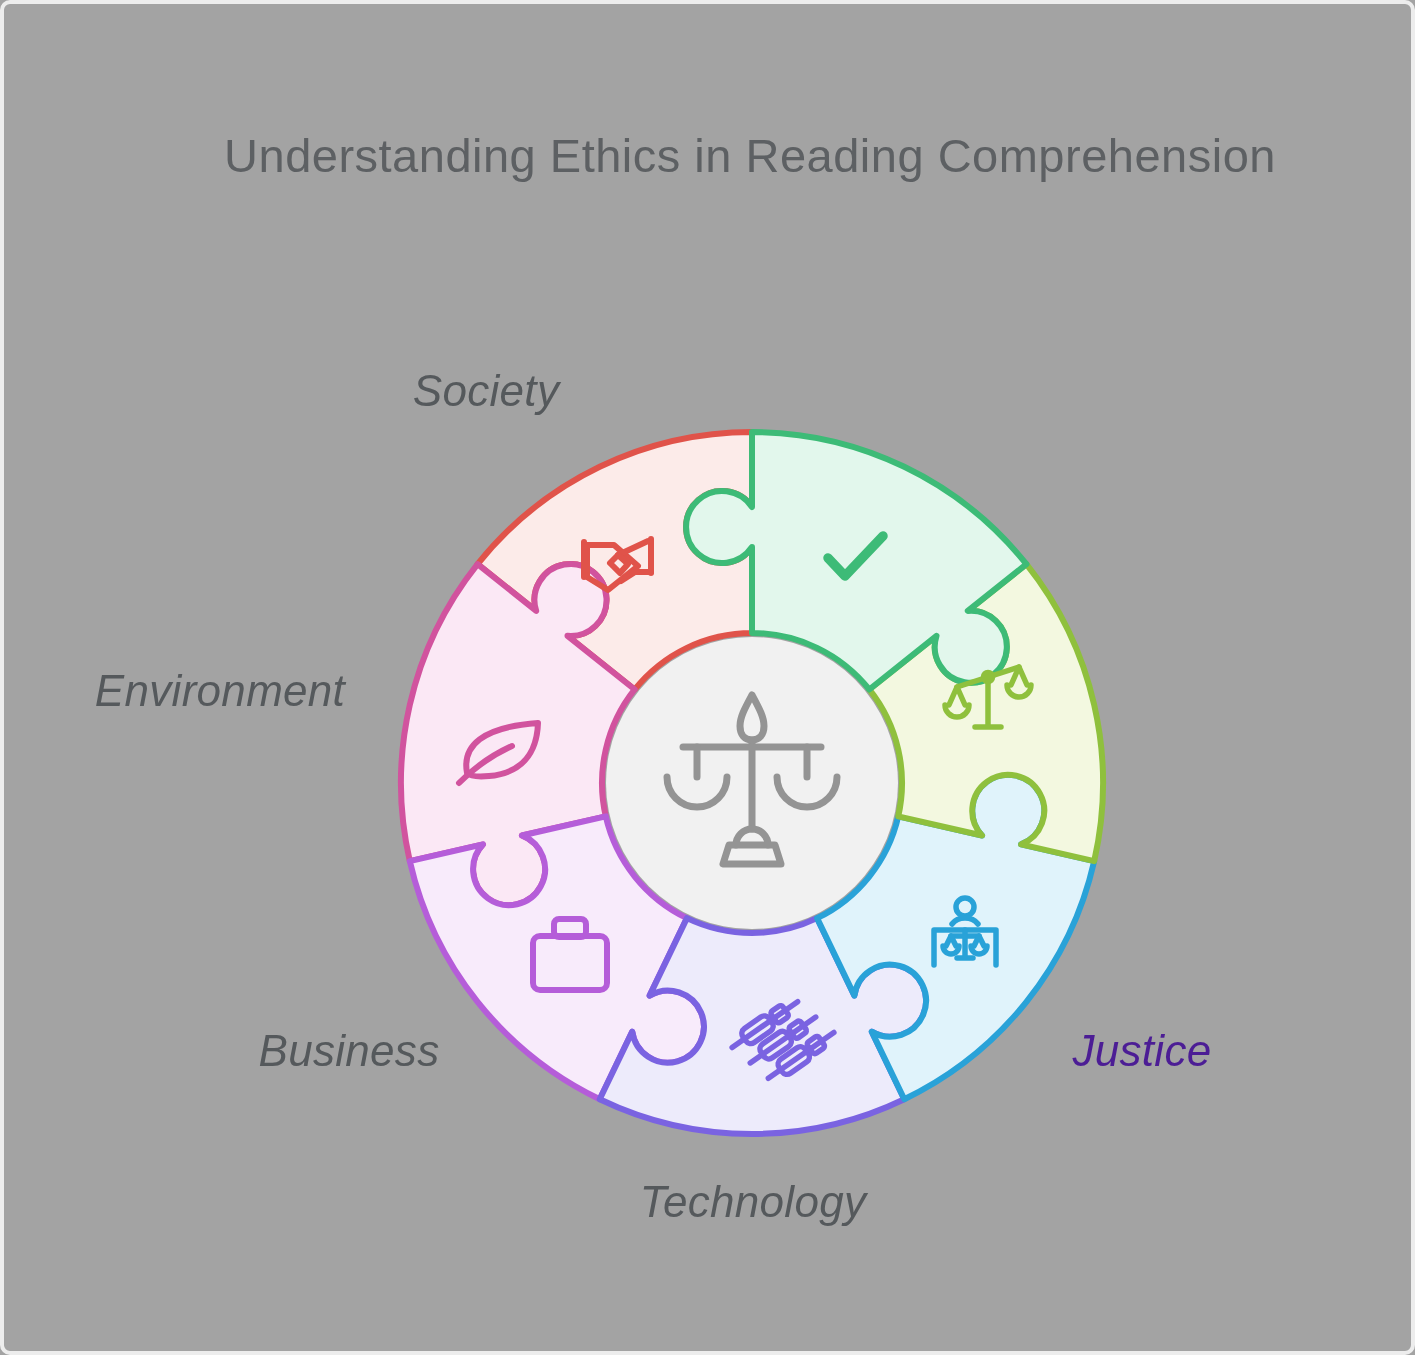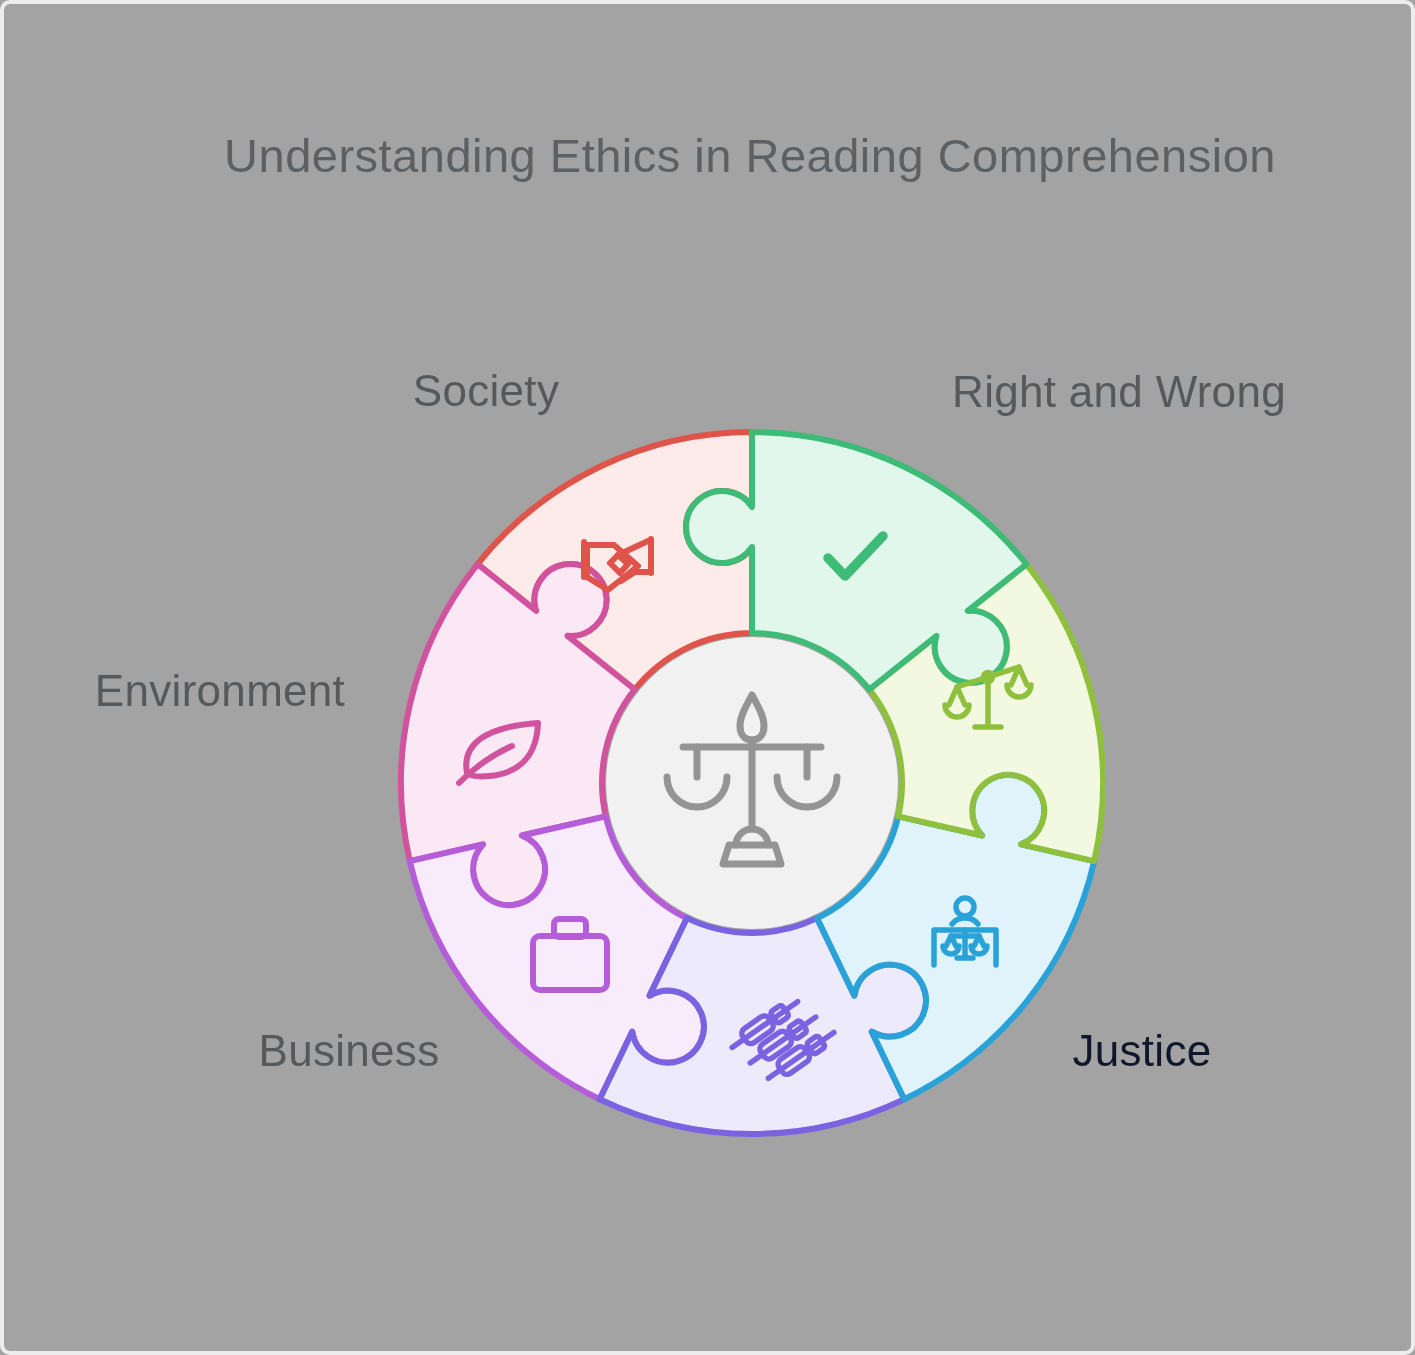--- a/index.html
+++ b/index.html
@@ -33,20 +33,21 @@
     letter-spacing: 0.5px;
   }
   .seg-label {
     position: absolute;
     transform: translate(-50%, -50%);
     font-size: 44px;
     font-weight: 400;
     color: #55595c;
     white-space: nowrap;
     letter-spacing: 0.3px;
+    font-style: italic;
   }
   svg#wheel-svg { position: absolute; left: 0; top: 0; }
 </style>
 </head>
 <body>
 
 <div id="stage">
   <div class="frame"></div>
   <div class="diagram-title" id="title" style="left: 750px; top: 155px; color: rgb(93, 96, 99);">Understanding Ethics in Reading Comprehension</div>
   <svg id="wheel-svg" width="1415" height="1355" viewBox="0 0 1415 1355">
@@ -122,17 +123,17 @@
       <g transform="translate(570,963)">
         <rect fill="none" stroke="#b55dd9" stroke-width="6" stroke-linecap="round" stroke-linejoin="round" x="-16" y="-44" width="32" height="18" rx="5"></rect>
         <rect fill="none" stroke="#b55dd9" stroke-width="6" stroke-linecap="round" stroke-linejoin="round" x="-37" y="-27" width="74" height="54" rx="7"></rect>
       </g>
       <g transform="translate(500,752)">
         <path fill="none" stroke="#d1539e" stroke-width="6" stroke-linecap="round" stroke-linejoin="round" d="M-33,21 C-38,-6 -18,-25 38,-29 C37,1 22,21 -11,24 C-22,25 -30,24 -33,21 Z"></path>
         <path fill="none" stroke="#d1539e" stroke-width="6" stroke-linecap="round" stroke-linejoin="round" d="M-41,31 C-25,15 -10,4 12,-6"></path>
       </g>
     </svg>
 <div class="seg-label" style="left: 486px; top: 391px; color: rgb(85, 89, 92);">Society</div>
-    <div class="seg-label" style="left: 1119px; top: 392px; color: rgb(85, 89, 92);">Right and Wrong</div>
-    <div class="seg-label" style="left: 1142px; top: 1051px; color: #0f172a;">Justice</div>
+    <div class="seg-label" style="left: 1142px; top: 1051px; color: #4c1d95;">Justice</div>
+    <div class="seg-label" style="left: 753px; top: 1202px; color: rgb(85, 89, 92);">Technology</div>
     <div class="seg-label" style="left: 220px; top: 691px; color: rgb(85, 89, 92);">Environment</div>
     <div class="seg-label" style="left: 349px; top: 1051px; color: rgb(85, 89, 92);">Business</div>
   </div>
 
 </body></html>

